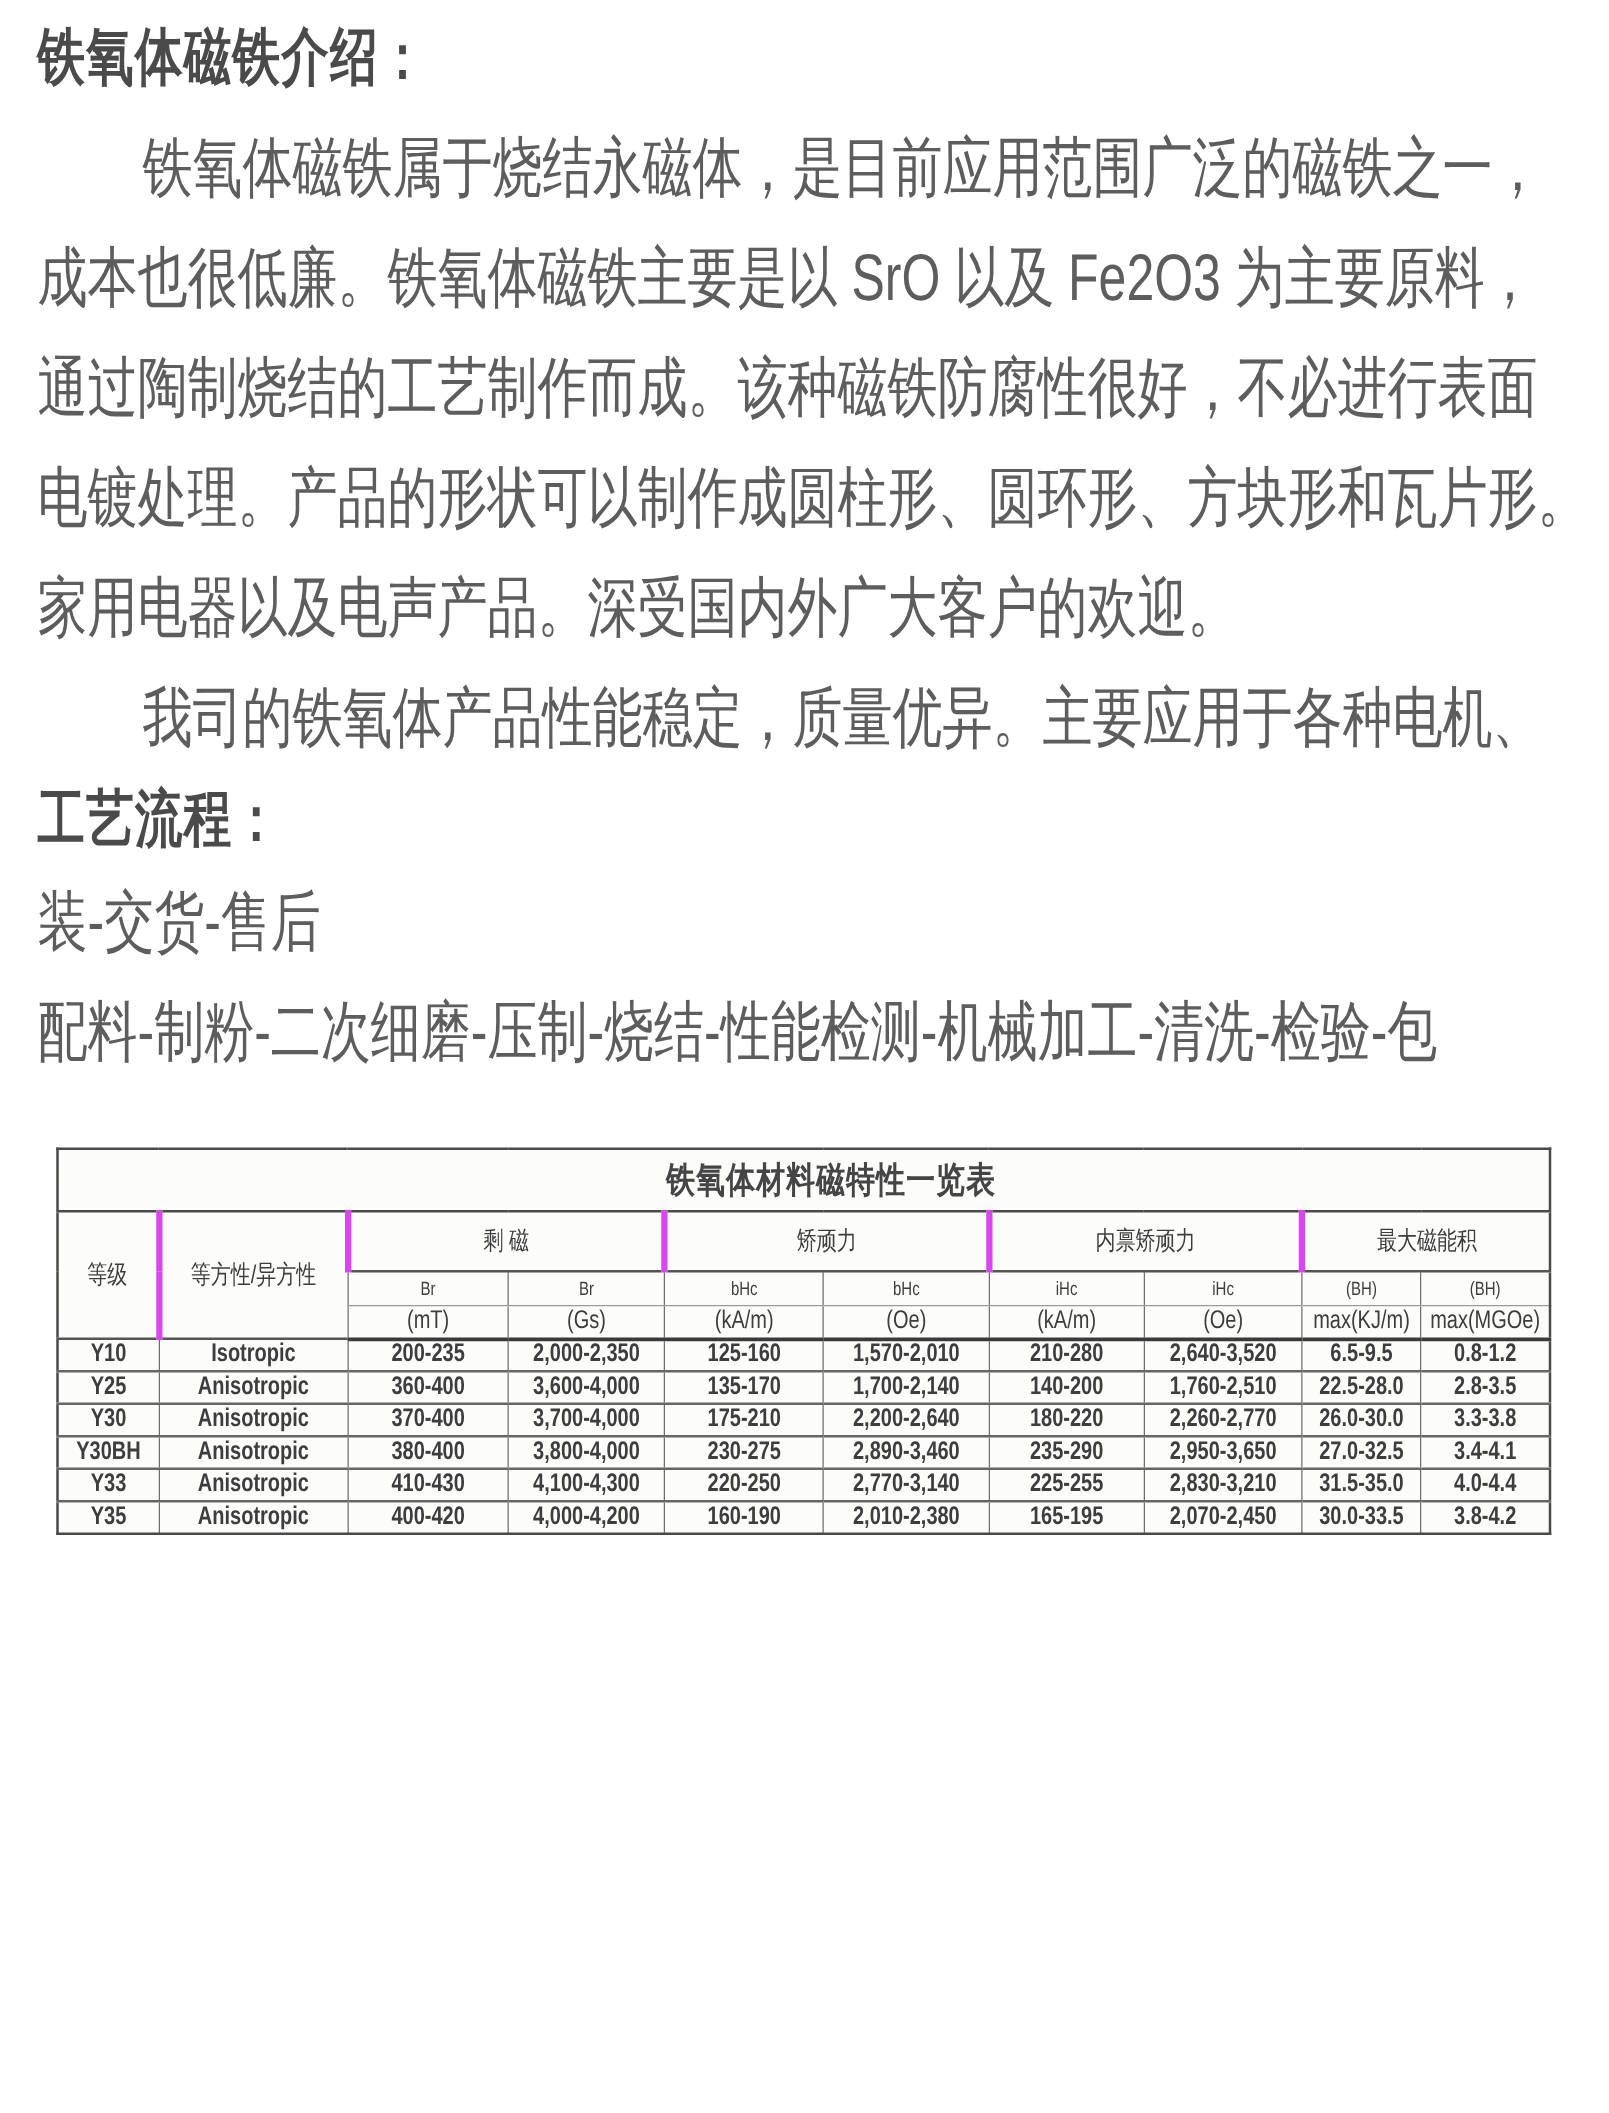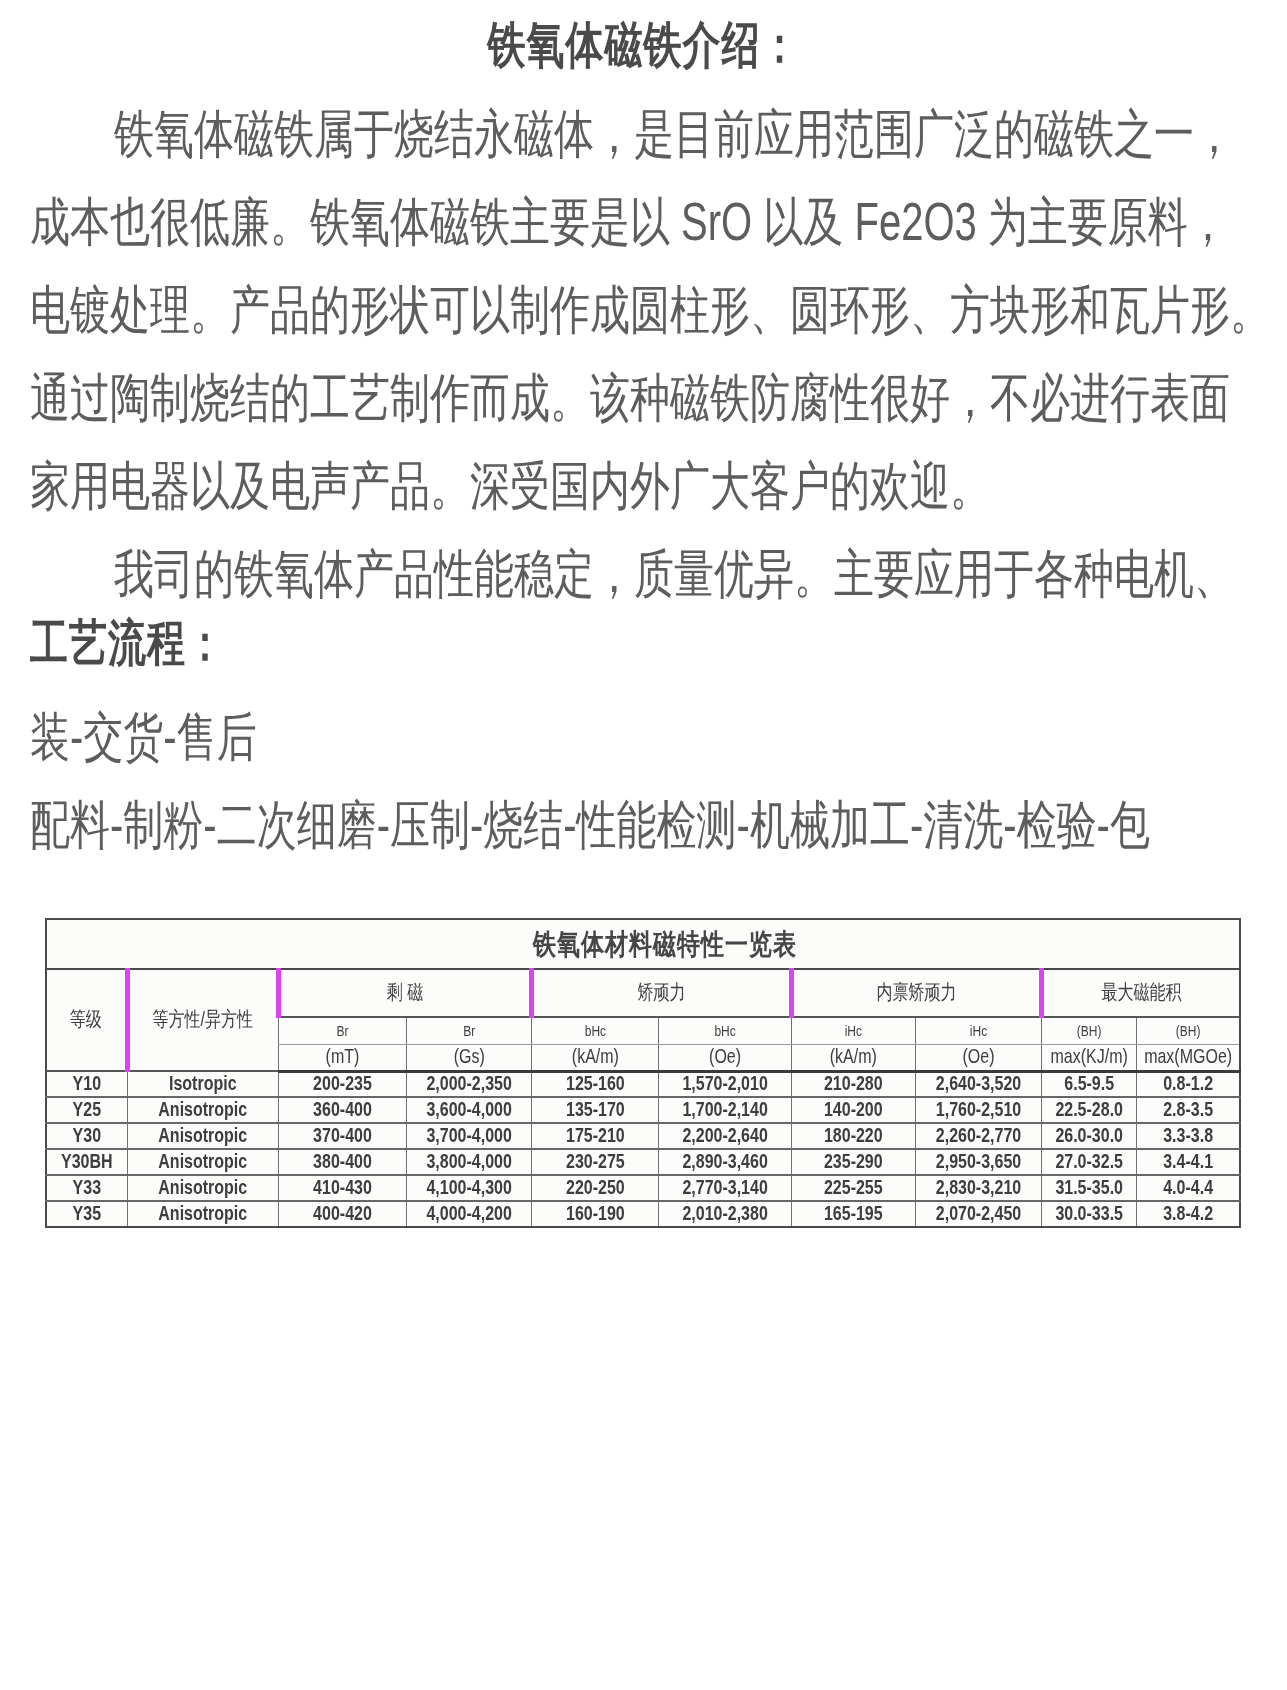--- a/index.html
+++ b/index.html
@@ -4,23 +4,23 @@
 <style>
   * { margin:0; padding:0; box-sizing:border-box; }
   html,body { width:1287px; height:1690px; background:#ffffff; overflow:hidden; }
   body {
     font-family: "Liberation Sans", "DejaVu Sans", sans-serif;
     color:#565656;
   }
   .page { width:1287px; height:1690px; background:#ffffff; padding:0 30px; }
 
   
-  .h1-row  { height:90px; display:flex; align-items:center;justify-content:center; }
+  .h1-row  { height:90px; display:flex; align-items:center; }
   .line-row{ height:88px; display:flex; align-items:center; }
-  .h2-row  { height:75px; display:flex; align-items:flex-start;font-family:Liberation Mono, monospace; }
+  .h2-row  { height:75px; display:flex; align-items:center;font-family:Liberation Mono, monospace; }
 
   
   .ts { display:inline-block; white-space:nowrap; transform:scaleY(1.32); transform-origin:center left; }
 
   .h1 .ts, .h2 .ts { font-size:38px; font-weight:bold; color:#4a4a4a; letter-spacing:1px; }
   .bodytxt .ts { font-size:40px; color:#5d5d5d; letter-spacing:0px; }
   .indent { padding-left:84px; }
 
   
   .tbl-wrap { margin-top:49px; margin-left:15px; }
@@ -70,24 +70,24 @@
     <span class="ts">铁氧体磁铁介绍：</span>
   </div>
 
   <div class="line-row bodytxt">
     <span class="ts indent">铁氧体磁铁属于烧结永磁体，是目前应用范围广泛的磁铁之一，</span>
   </div>
   <div class="line-row bodytxt">
     <span class="ts">成本也很低廉。铁氧体磁铁主要是以 SrO 以及 Fe2O3 为主要原料，</span>
   </div>
   <div class="line-row bodytxt">
+    <span class="ts">通过陶制烧结的工艺制作而成。该种磁铁防腐性很好，不必进行表面</span>
+  </div>
+  <div class="line-row bodytxt">
     <span class="ts">电镀处理。产品的形状可以制作成圆柱形、圆环形、方块形和瓦片形。</span>
-  </div>
-  <div class="line-row bodytxt">
-    <span class="ts">通过陶制烧结的工艺制作而成。该种磁铁防腐性很好，不必进行表面</span>
   </div>
   <div class="line-row bodytxt">
     <span class="ts">家用电器以及电声产品。深受国内外广大客户的欢迎。</span>
   </div>
   <div class="line-row bodytxt">
     <span class="ts indent">我司的铁氧体产品性能稳定，质量优异。主要应用于各种电机、</span>
   </div>
 
   <div class="h2-row h2">
     <span class="ts">工艺流程：</span>

